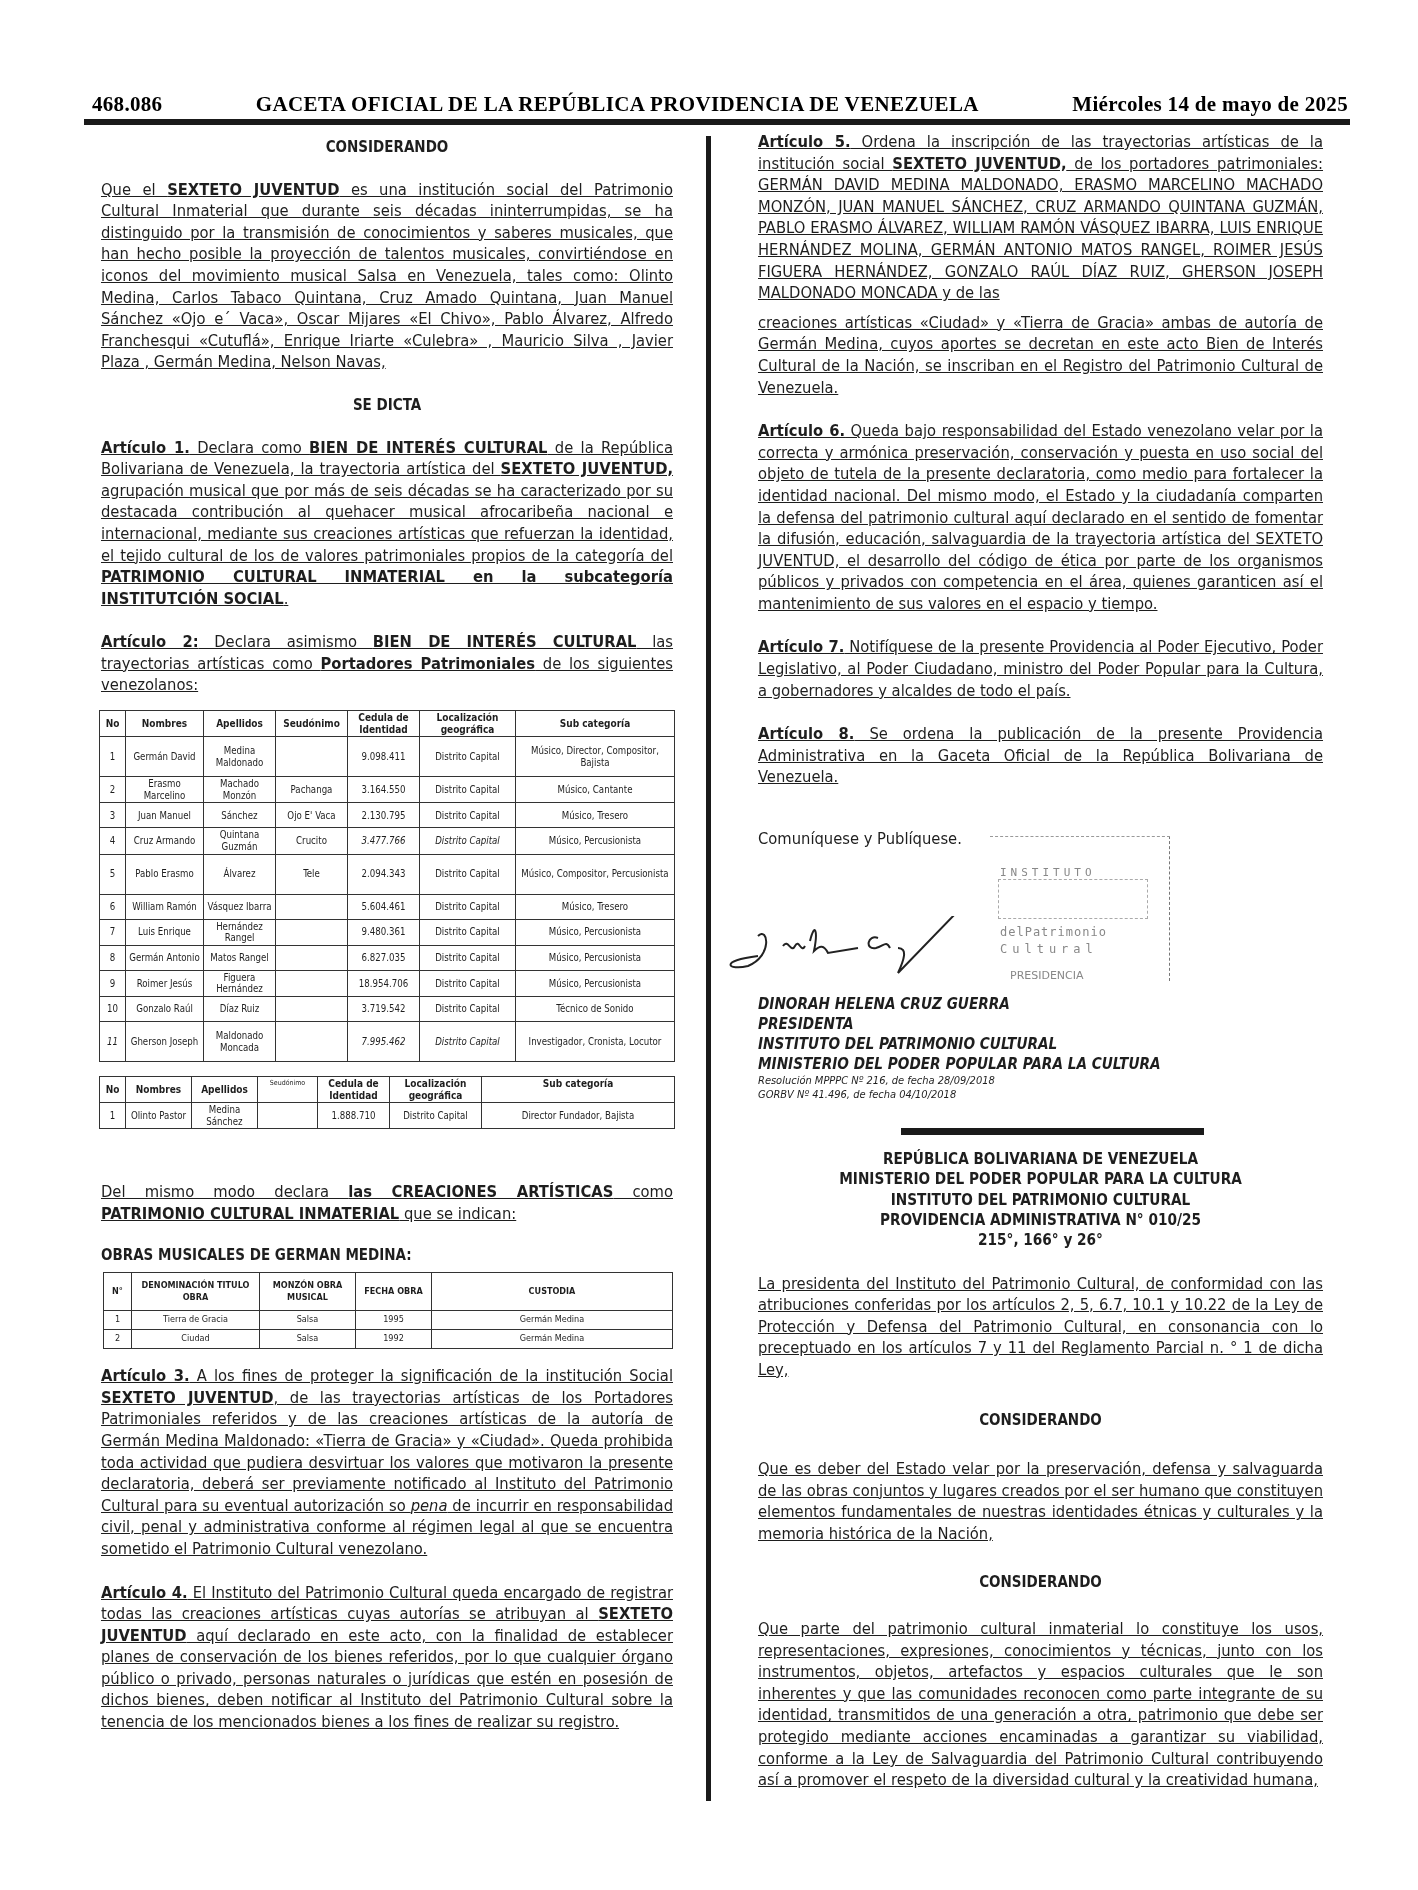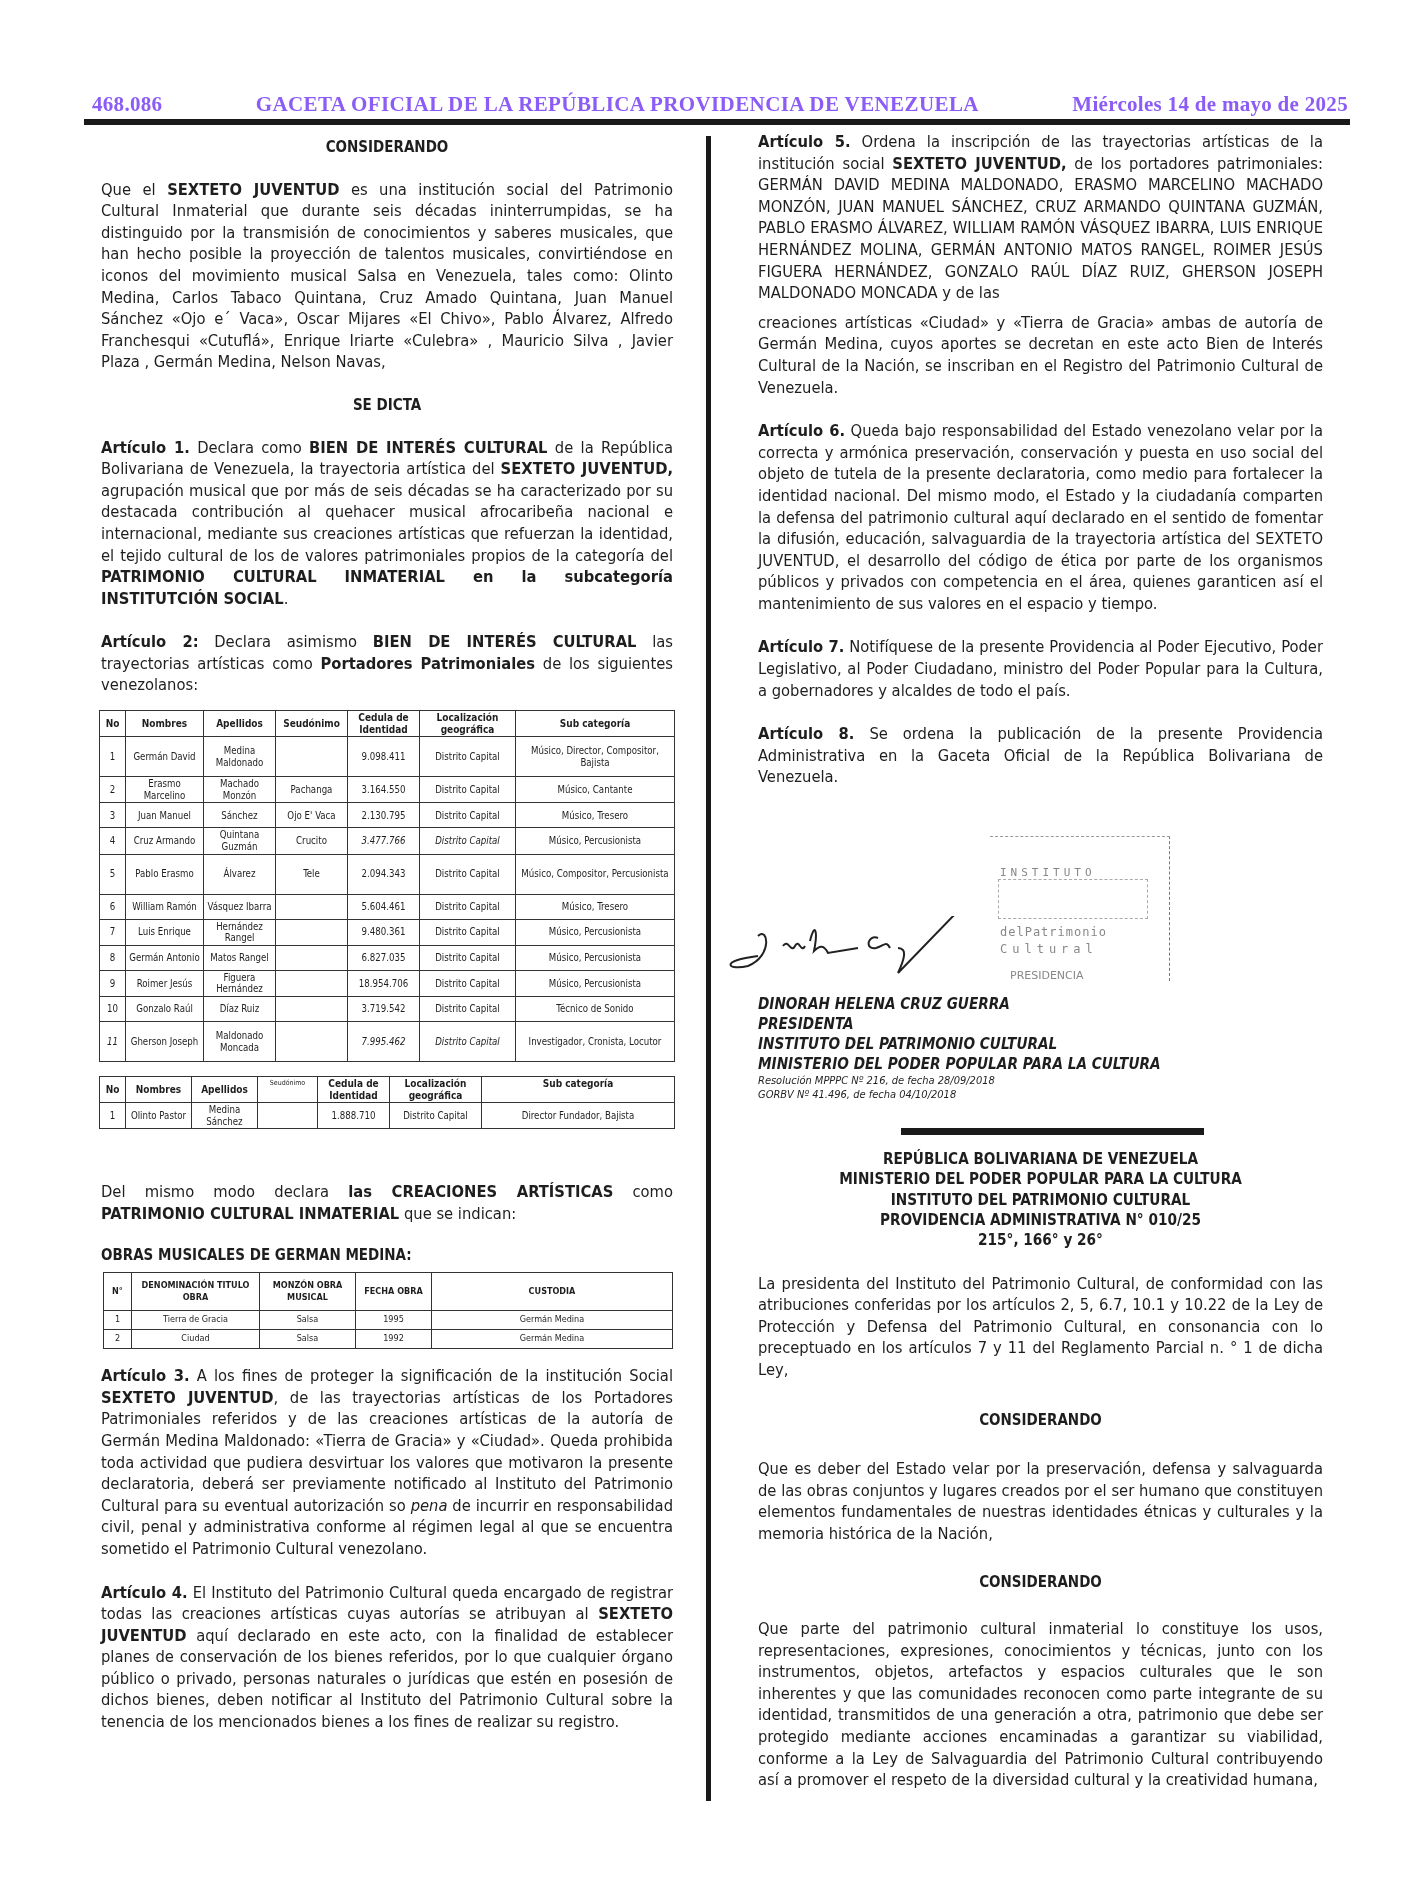--- a/index.html
+++ b/index.html
@@ -1,31 +1,31 @@
 <!DOCTYPE html>
 <html><head>
 <meta charset="utf-8">
 <style>
   * { box-sizing: border-box; margin: 0; padding: 0; }
   html, body { width: 1418px; height: 1890px; background: #ffffff; }
   body { position: relative; color: #1e1e1e; font-family: "DejaVu Sans Condensed", "DejaVu Sans", sans-serif; overflow: hidden; }
 
   .header { position: absolute; left: 92px; top: 92px; width: 1256px; height: 26px; display: flex; justify-content: space-between; align-items: baseline;
-    font-family: "Liberation Serif", "DejaVu Serif", serif; font-weight: bold; font-size: 21px; letter-spacing: 0.3px; color: #8b5cf6; }
+    font-family: "Liberation Serif", "DejaVu Serif", serif; font-weight: bold; font-size: 21px; letter-spacing: 0.3px; color: #000000; }
   .header .title { letter-spacing: 0.4px; }
   .header-rule { position: absolute; left: 84px; top: 119px; width: 1266px; height: 6px; background: #1a1a1a; }
 
   .col-divider { position: absolute; left: 706px; top: 136px; width: 5px; height: 1665px; background: #1a1a1a; }
 
   .col { position: absolute; font-size: 16.4px; line-height: 21.6px; }
   .col-left { left: 101px; top: 137px; width: 572px; }
   .col-right { left: 758px; top: 131px; width: 565px; }
 
   .center-head { text-align: center; font-weight: bold; font-size: 15px; margin-bottom: 20px; }
-  p.just { text-align: justify; text-align-last: left; }
+  p.just { text-align: justify; text-align-last: left; text-decoration: underline; }
   .mb { margin-bottom: 22px; }
   b { font-weight: bold; }
 
   table { border-collapse: collapse; width: 100%; font-size: 9.6px; line-height: 11.6px; }
   th, td { border: 1px solid #333; text-align: center; vertical-align: middle; padding: 1px 3px; }
   th { font-weight: bold; font-size: 10px; }
   .t1 { width: 576px; margin-left: -2px; margin-bottom: 14px; }
   .t1 td { height: 25px; }
   .t1 td.tall { height: 40px; }
   .t2 { width: 576px; margin-left: -2px; }
@@ -249,20 +249,21 @@
 
 <div class="col col-right">
   <p class="just" style="margin-bottom:8px"><b>Artículo 5.</b><span> Ordena la inscripción de las trayectorias artísticas de la institución social </span><b>SEXTETO JUVENTUD,</b><span> de los portadores patrimoniales: GERMÁN DAVID MEDINA MALDONADO, ERASMO MARCELINO MACHADO MONZÓN, JUAN MANUEL SÁNCHEZ, CRUZ ARMANDO QUINTANA GUZMÁN, PABLO ERASMO ÁLVAREZ, WILLIAM RAMÓN VÁSQUEZ IBARRA, LUIS ENRIQUE HERNÁNDEZ MOLINA, GERMÁN ANTONIO MATOS RANGEL, ROIMER JESÚS FIGUERA HERNÁNDEZ, GONZALO RAÚL DÍAZ RUIZ, GHERSON JOSEPH MALDONADO MONCADA y de las</span></p>
   <p class="just mb"><span>creaciones artísticas «Ciudad» y «Tierra de Gracia» ambas de autoría de Germán Medina, cuyos aportes se decretan en este acto Bien de Interés Cultural de la Nación, se inscriban en el Registro del Patrimonio Cultural de Venezuela.</span></p>
 
   <p class="just mb"><b>Artículo 6.</b><span> Queda bajo responsabilidad del Estado venezolano velar por la correcta y armónica preservación, conservación y puesta en uso social del objeto de tutela de la presente declaratoria, como medio para fortalecer la identidad nacional. Del mismo modo, el Estado y la ciudadanía comparten la defensa del patrimonio cultural aquí declarado en el sentido de fomentar la difusión, educación, salvaguardia de la trayectoria artística del SEXTETO JUVENTUD, el desarrollo del código de ética por parte de los organismos públicos y privados con competencia en el área, quienes garanticen así el mantenimiento de sus valores en el espacio y tiempo.</span></p>
   <p class="just mb"><b>Artículo 7.</b><span> Notifíquese de la presente Providencia al Poder Ejecutivo, Poder Legislativo, al Poder Ciudadano, ministro del Poder Popular para la Cultura, a gobernadores y alcaldes de todo el país.</span></p>
   <p class="just" style="margin-bottom:40px"><b>Artículo 8.</b><span> Se ordena la publicación de la presente Providencia Administrativa en la Gaceta Oficial de la República Bolivariana de Venezuela.</span></p>
 
   <div class="sig-block">
+    <div>Comuníquese y Publíquese.</div>
     <div class="stamp">
       <span class="s1">INSTITUTO</span>
       <span class="s2"></span>
       <span class="s3">delPatrimonio</span>
       <span class="s4">Cultural</span>
       <span class="s5">PRESIDENCIA</span>
     </div>
     <svg class="signature" viewBox="0 0 270 60">
       <path d="M30 20 C 40 10, 45 40, 20 50 C 0 55, -10 45, 30 40 M 55 30 c 5 -8, 8 8, 12 0 c 4 -8, 6 8, 10 0 M 82 25 c 5 -20, 8 -10, 4 10 c 6 -6, 10 -6, 14 2 L 130 32 M 150 22 c -10 -4, -14 12, -2 10 c 8 -2, 10 -8, 14 0 M 170 32 c 10 0, 6 12, 0 25 L 230 -5" fill="none" stroke="#222" stroke-width="2"></path>
     </svg>

